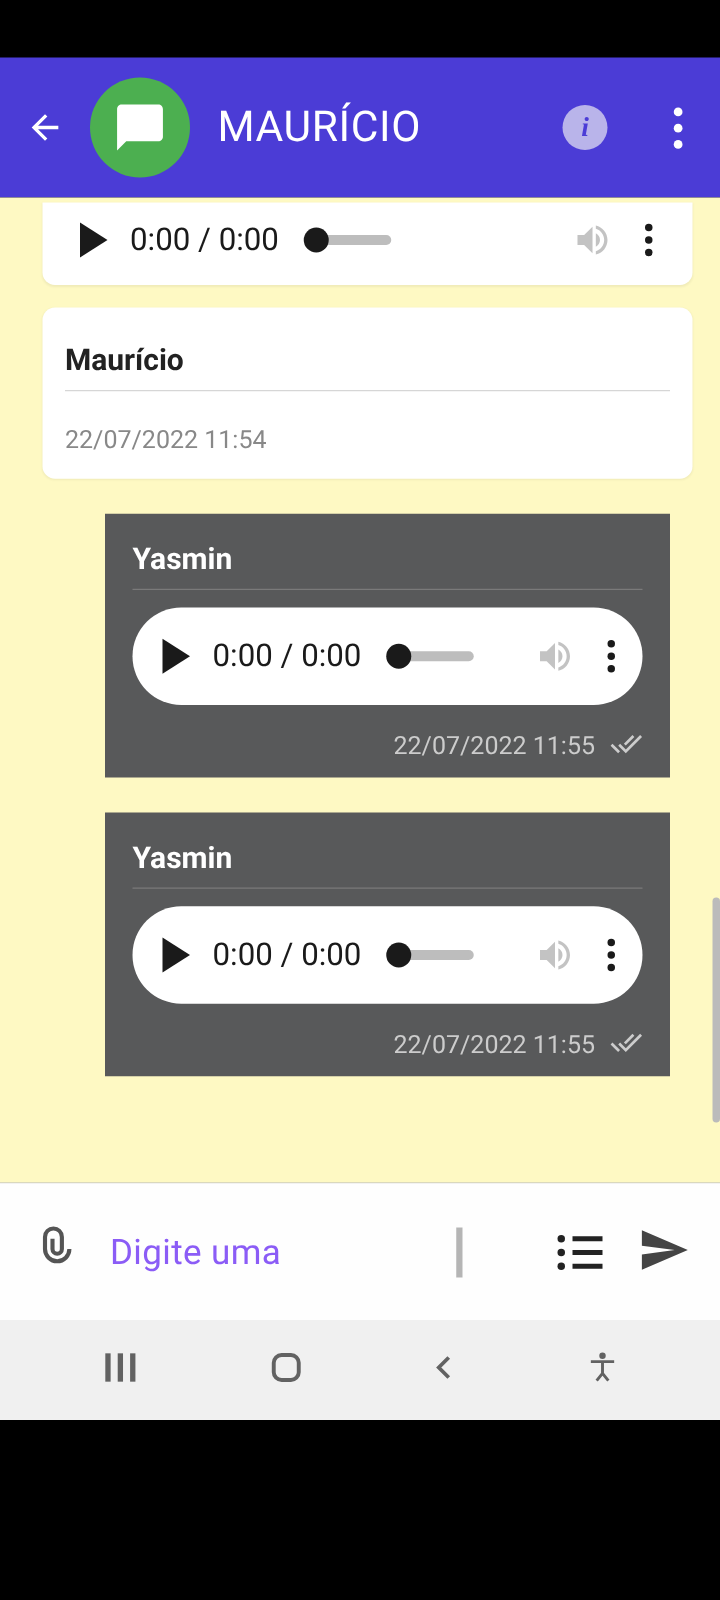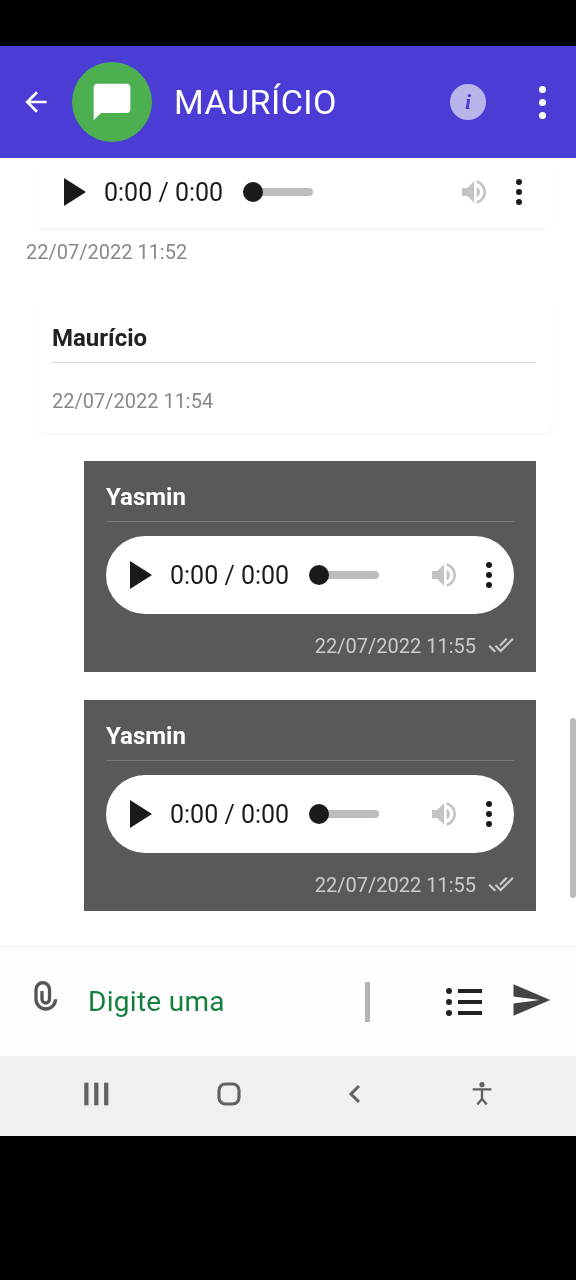--- a/index.html
+++ b/index.html
@@ -21,21 +21,21 @@
   .title { color: #fff; font-size: 34px; font-weight: 400; letter-spacing: 0.5px; flex: 1; }
   .info-btn {
     width: 36px; height: 36px; border-radius: 50%; background: #b9b4ea;
     display:flex; align-items:center; justify-content:center;
     color: #4b3cd6; font-weight: 700; font-size: 22px; font-style: italic; font-family: Georgia, serif;
     margin-right: 18px;
   }
   .more-btn { width: 32px; display:flex; flex-direction:column; align-items:center; gap:6px; }
   .more-btn .dot { width:7px; height:7px; border-radius:50%; background:#fff; }
   .chat-area {
-    flex: 1; background: #ffffff; overflow-y: hidden; position: relative;
+    flex: 1; background: #fef9c3; overflow-y: hidden; position: relative;
     padding: 0 0 0 0;
   }
   .messages { padding: 0; }
   .msg-card {
     background: #fff; border-radius: 10px; margin: 18px 22px 0 34px;
     padding: 14px 18px 6px 18px; box-shadow: 0 1px 2px rgba(0,0,0,0.06);
   }
   .msg-card.first-partial { margin-top: 0; border-top-left-radius:0; border-top-right-radius:0; padding-top:0;}
   .sender-name { font-size: 24px; font-weight: 700; color: #222; padding: 14px 0 10px 0; }
   .sender-divider { height:1px; background:#d6d6d6; margin: 0 0 14px 0;}
@@ -76,21 +76,21 @@
   .amore { width:10px; display:flex; flex-direction:column; gap:4px; align-items:center; margin-left: 6px;}
   .amore .d { width:6px; height:6px; border-radius:50%; background:#1a1a1a;}
   .scroll-hint { position:absolute; right:0; top:560px; width:6px; height:180px; background:#bbb; border-radius:3px;}
   
   .input-bar {
     height: 110px; background: #fefefe; display:flex; align-items:center;
     padding: 0 24px; gap: 28px; border-top: 1px solid #eee;
   }
   .attach svg { width:36px; height:40px; fill:none; stroke:#555; stroke-width:2.2; }
   .text-input {
-    flex:1; font-size: 28px; color:#15803d; letter-spacing:0.3px;
+    flex:1; font-size: 28px; color:#8b5cf6; letter-spacing:0.3px;
     display:flex; align-items:center; gap: 140px;
   }
   .cursor { width:5px; height:40px; background:#b5b5b5; }
   .list-btn { display:flex; flex-direction:column; gap:5px;}
   .list-btn .row { display:flex; align-items:center; gap:6px;}
   .list-btn .b { width:6px; height:6px; background:#222; border-radius:50%;}
   .list-btn .l { width:24px; height:4px; background:#222;}
   .send svg { width:42px; height:42px; fill:#444;}
   
   .navbar {
@@ -144,21 +144,20 @@
                 <path d="M3 9v6h4l5 5V4L7 9H3zm13.5 3c0-1.77-1.02-3.29-2.5-4.03v8.05c1.48-.73 2.5-2.25 2.5-4.02zM14 3.23v2.06c2.89.86 5 3.54 5 6.71s-2.11 5.85-5 6.71v2.06c4.01-.91 7-4.49 7-8.77s-2.99-7.86-7-8.77z"></path>
               </svg>
           </div>
           <div class="amore">
               <div class="d"></div>
               <div class="d"></div>
               <div class="d"></div>
             </div>
         </div>
       </div>
-      <div class="timestamp">22/07/2022 11:52</div>
 
       <div class="msg-card">
         <div class="sender-name">Maurício</div>
         <div class="sender-divider"></div>
         <div class="timestamp in-card">22/07/2022 11:54</div>
       </div>
 
       <div class="outgoing">
         <div class="sender-name">Yasmin</div>
         <div class="sender-divider"></div>

